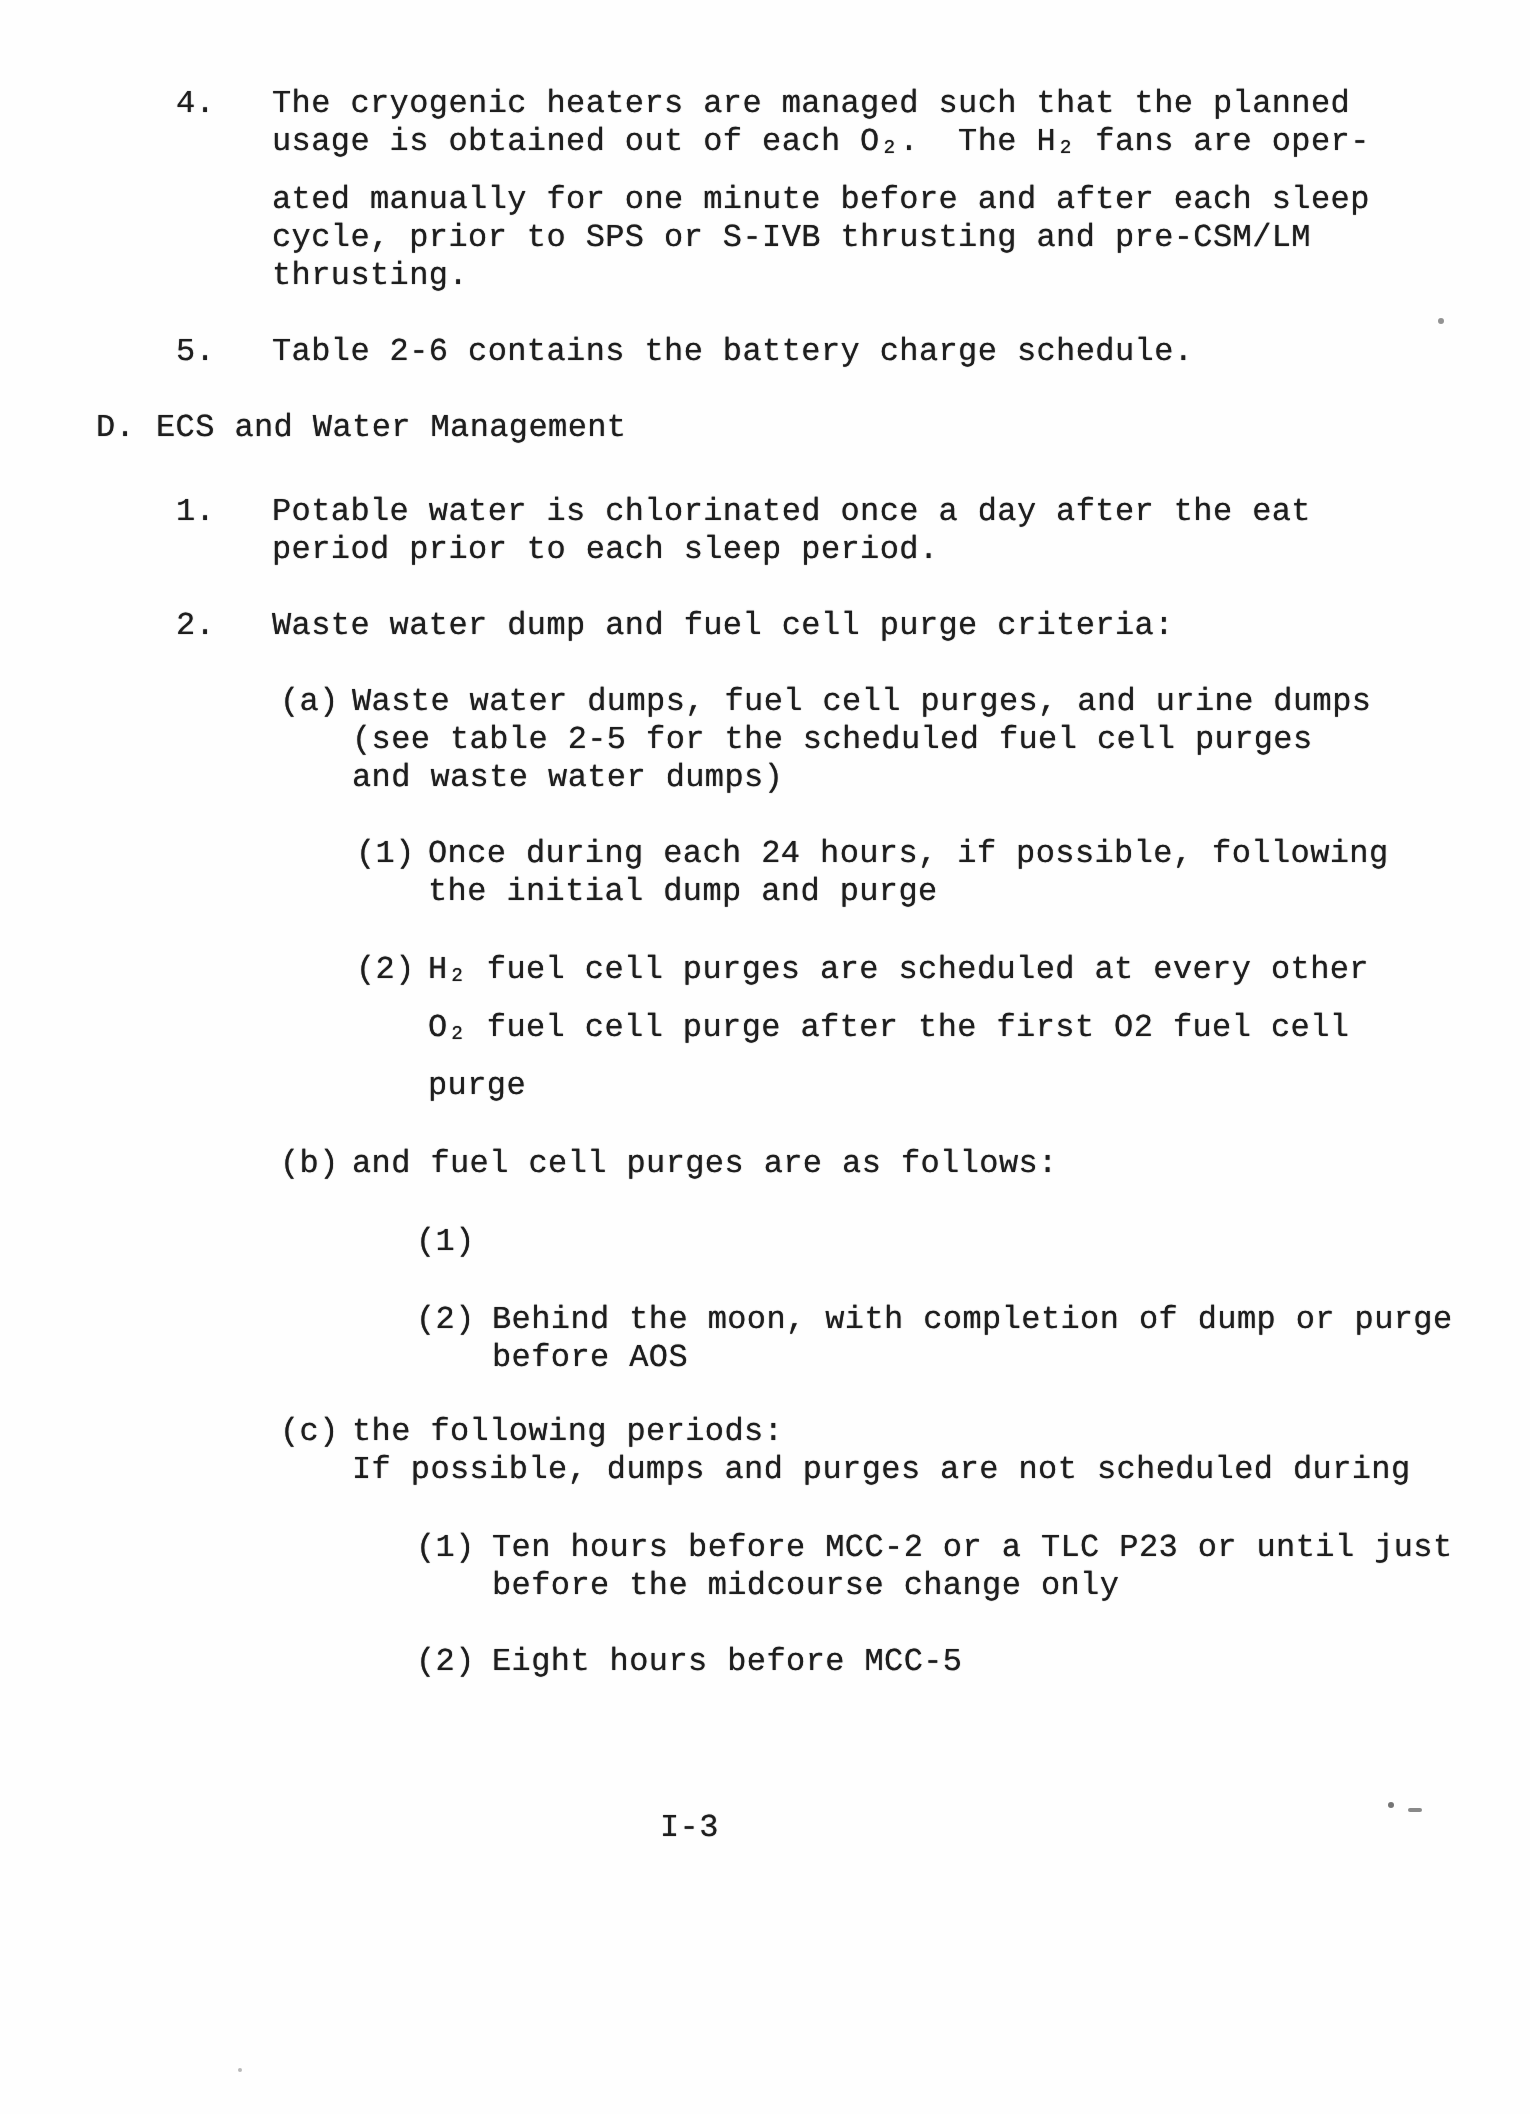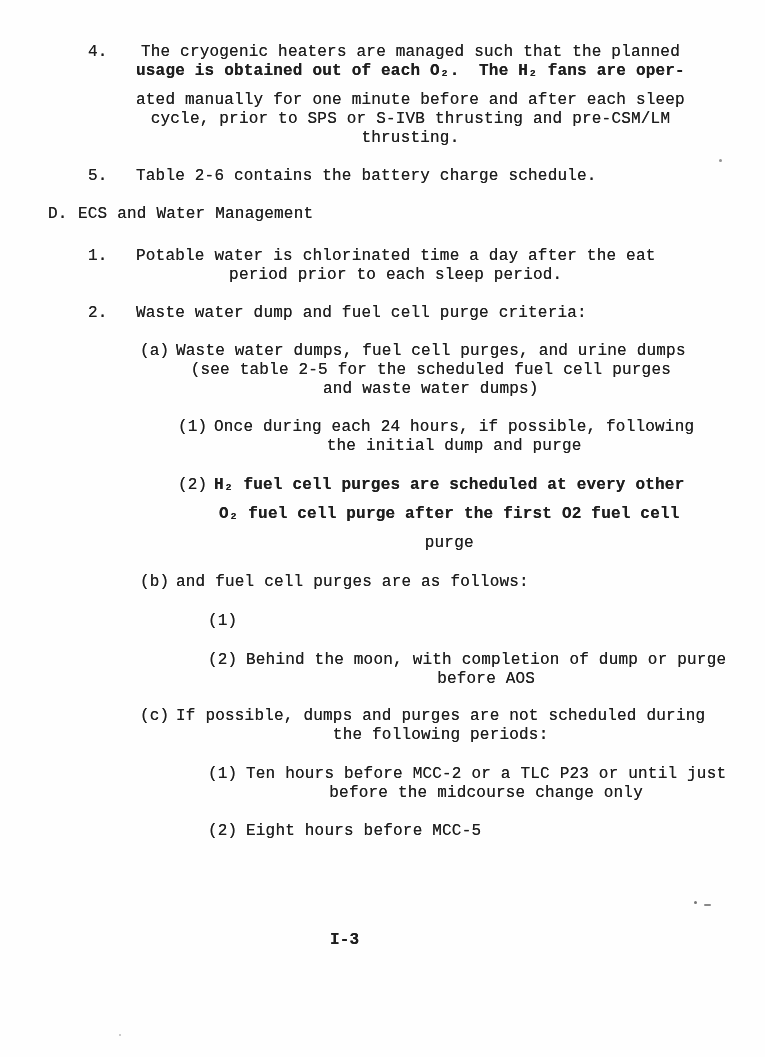--- a/index.html
+++ b/index.html
@@ -13,33 +13,33 @@
     font-family:"Liberation Mono","DejaVu Sans Mono",monospace;
     font-size:16px;
     line-height:19px;
     letter-spacing:0.2px;
     color:#1e1e1e;
     text-shadow:0 0 0.5px rgba(25,25,25,0.85);
   }
   .row { display:flex; align-items:flex-start; margin-bottom:19px; }
   .marker { white-space:pre; flex:0 0 auto; }
   .lines { flex:0 0 auto; }
-  .line { display:block; white-space:pre;text-align:center; }
-  .gap { margin-bottom:10px;font-weight:bold; }
+  .line { display:block; white-space:pre; }
+  .gap { margin-bottom:10px; }
 
   
   .lvl-item   { margin-left:40px; }  .lvl-item   > .marker { width:48px; }
   .lvl-sect   { margin-left:0; }     .lvl-sect   > .marker { width:30px; }
   .lvl-letter { margin-left:92px; }  .lvl-letter > .marker { width:36px; }
   .lvl-sub-a  { margin-left:130px; } .lvl-sub-a  > .marker { width:36px; }
   .lvl-sub-bc { margin-left:160px; } .lvl-sub-bc > .marker { width:38px; }
 
   .u { text-decoration:underline; text-underline-offset:3px; text-decoration-thickness:1.5px; }
 
-  .footer { margin-top:90px; margin-left:282px; white-space:pre;font-weight:bold; }
+  .footer { margin-top:64px; margin-left:282px; white-space:pre; }
 
   .artifact { position:absolute; background:#3a3a3a; border-radius:50%; }
   .a1 { left:719px; top:159px; width:3px; height:3px; opacity:.55; }
   .a2 { left:694px; top:901px; width:3px; height:3px; opacity:.7; }
   .a3 { left:704px; top:904px; width:7px; height:2px; border-radius:1px; opacity:.6; }
   .a4 { left:119px; top:1034px; width:2px; height:2px; opacity:.35; }
 </style>
 </head>
 <body>
 
@@ -66,21 +66,21 @@
   <div class="row lvl-sect" style="margin-bottom:23px;">
     <span class="marker">D.</span>
     <div class="lines">
       <span class="line">ECS and Water Management</span>
     </div>
   </div>
 
   <div class="row lvl-item">
     <span class="marker">1.</span>
     <div class="lines">
-      <span class="line">Potable water is chlorinated time a day after the eat</span>
+      <span class="line">Potable water is chlorinated once a day after the eat</span>
       <span class="line">period prior to each sleep period.</span>
     </div>
   </div>
 
   <div class="row lvl-item">
     <span class="marker">2.</span>
     <div class="lines">
       <span class="line">Waste water dump and fuel cell purge criteria:</span>
     </div>
   </div>
@@ -128,22 +128,22 @@
     <span class="marker">(2)</span>
     <div class="lines">
       <span class="line">Behind the moon, with completion of dump or purge</span>
       <span class="line">before AOS</span>
     </div>
   </div>
 
   <div class="row lvl-letter" style="margin-bottom:20px;">
     <span class="marker">(c)</span>
     <div class="lines">
+      <span class="line">the following periods:</span>
       <span class="line">If possible, dumps and purges are not scheduled during</span>
-      <span class="line">the following periods:</span>
     </div>
   </div>
 
   <div class="row lvl-sub-bc" style="margin-bottom:19px;">
     <span class="marker">(1)</span>
     <div class="lines">
       <span class="line">Ten hours before MCC-2 or a TLC P23 or until just</span>
       <span class="line">before the midcourse change only</span>
     </div>
   </div>

